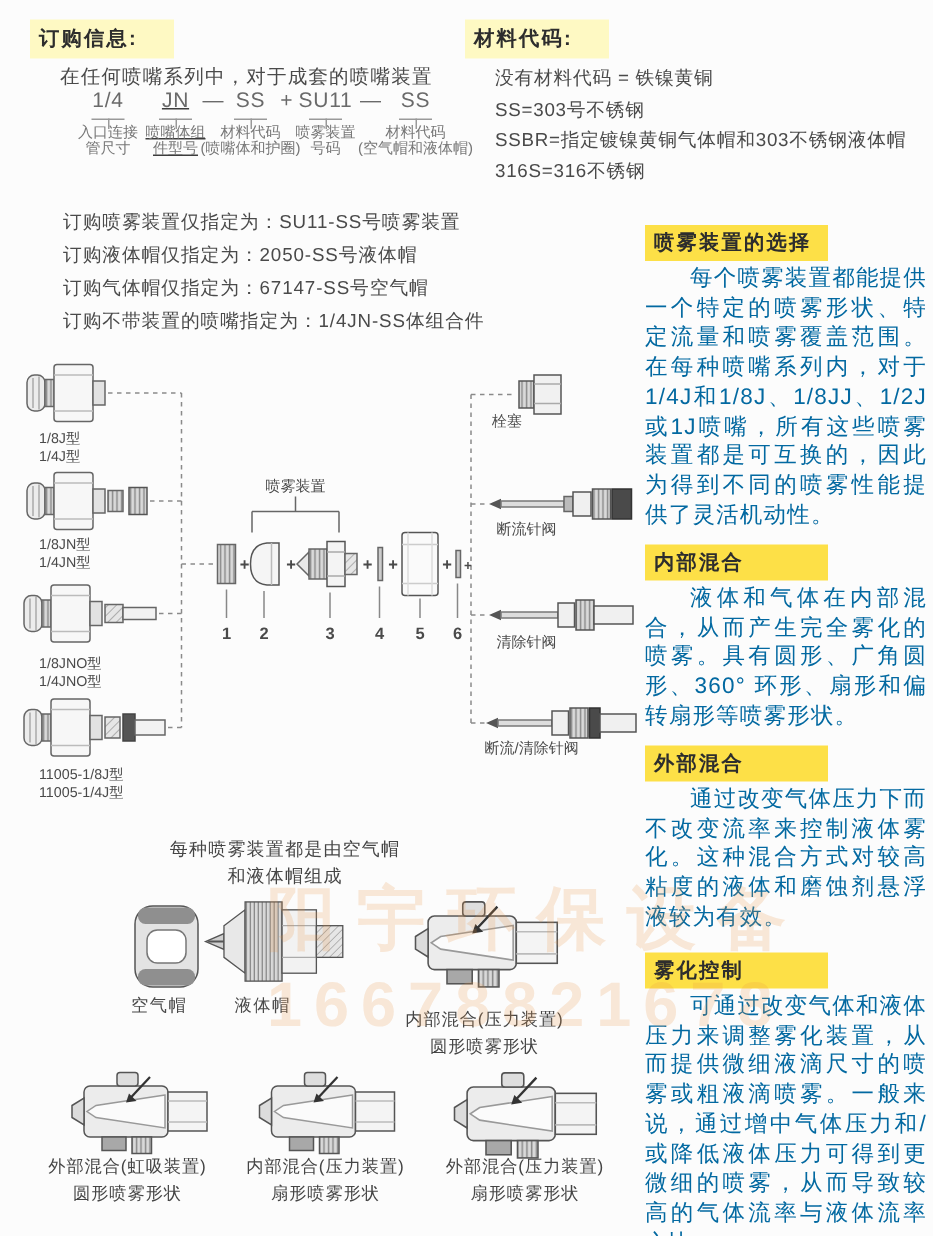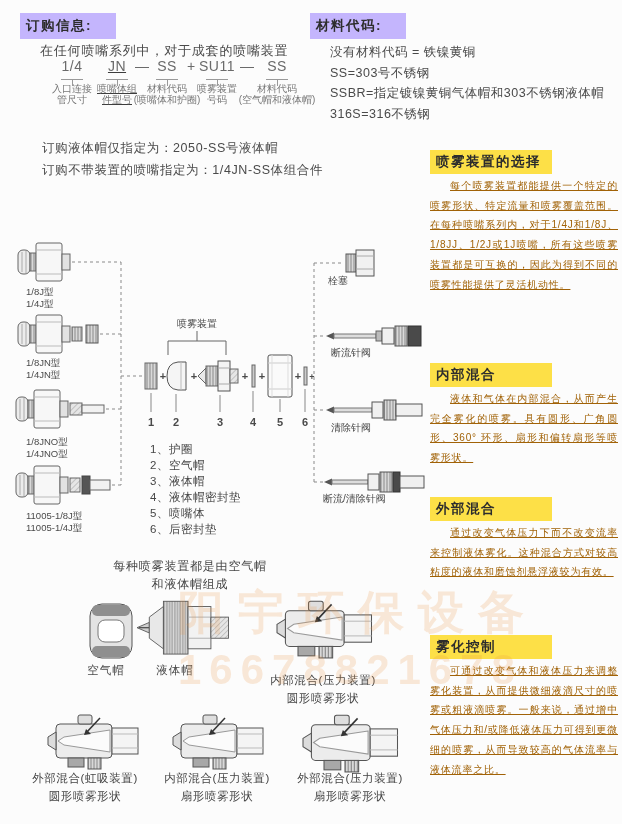--- a/index.html
+++ b/index.html
@@ -1,28 +1,28 @@
 <!DOCTYPE html>
 <html><head>
 <meta charset="utf-8">
 <style>
   html,body{margin:0;padding:0;background:#ffffff;}
   .page{position:relative;width:622px;height:824px;background:#fcfcfc;overflow:hidden;
         font-family:"Liberation Sans","DejaVu Sans",sans-serif;color:#3d3d3d;}
   .abs{position:absolute;}
-  .hd{position:absolute;background:#c4b5fd;color:#2d2d2d;font-weight:bold;
+  .hd{position:absolute;background:#fef9c3;color:#2d2d2d;font-weight:bold;
       font-size:13.5px;letter-spacing:1.5px;padding:4px 24px 4px 6px;white-space:nowrap;}
   .sec-h{position:absolute;background:#fde047;color:#2d2d2d;font-weight:bold;
       font-size:13.5px;letter-spacing:1.5px;padding:3px 6px;width:110px;white-space:nowrap;}
   .intro{position:absolute;font-size:13px;letter-spacing:0.8px;color:#4a4a4a;}
   .notes{position:absolute;font-size:12.5px;line-height:22px;letter-spacing:0.6px;color:#4a4a4a;}
   .notes div{white-space:nowrap;}
   .mat-lines{position:absolute;font-size:12.5px;line-height:20.5px;letter-spacing:0.5px;color:#4a4a4a;}
-  .sec-p{position:absolute;width:188px;font-size:10px;line-height:19.7px;color:#a16207;
-      text-align:justify;text-indent:2em;letter-spacing:0.8px;text-decoration:underline;}
+  .sec-p{position:absolute;width:188px;font-size:15px;line-height:19.7px;color:#0369a1;
+      text-align:justify;text-indent:2em;letter-spacing:0.8px;}
   .pc-wrap{position:absolute;left:20px;top:58px;width:300px;height:70px;}
   .pc-seg{position:absolute;width:100px;text-align:center;top:0;}
   .pc-code{font-size:14px;color:#6a6a6a;letter-spacing:0.5px;}
   .pc-tick{width:22px;height:1px;background:#999;margin:5px auto 0;position:relative;}
   .pc-tick::after{content:"";position:absolute;left:50%;top:0;width:1px;height:7px;background:#999;}
   .pc-lbl{font-size:10px;line-height:11px;color:#777;margin-top:3px;white-space:nowrap;}
   .pc-sep{position:absolute;top:0;width:20px;text-align:center;font-size:14px;color:#6a6a6a;}
   .parts-list{position:absolute;left:150px;top:441px;font-size:11.5px;line-height:16px;
       letter-spacing:0.5px;color:#474747;}
   .cap-center{position:absolute;text-align:center;font-size:12px;line-height:18px;
@@ -79,21 +79,23 @@
     <div class="pc-seg" style="left:207px;">
       <div class="pc-code">SS</div>
       <div class="pc-tick"></div>
       <div class="pc-lbl">
         <span>材料代码</span><br>
         <span>(空气帽和液体帽)</span></div>
     </div>
   </div>
 
   <div class="notes" style="left:42px;top:137px;">
+    <div>订购喷雾装置仅指定为：SU11-SS号喷雾装置</div>
     <div>订购液体帽仅指定为：2050-SS号液体帽</div>
+    <div>订购气体帽仅指定为：67147-SS号空气帽</div>
     <div>订购不带装置的喷嘴指定为：1/4JN-SS体组合件</div>
   </div>
 
   <div class="hd" style="left:310px;top:13px;">材料代码:</div>
   <div class="mat-lines" style="left:330px;top:42px;">
     <div>没有材料代码 = 铁镍黄铜</div>
     <div>SS=303号不锈钢</div>
     <div>SSBR=指定镀镍黄铜气体帽和303不锈钢液体帽</div>
     <div>316S=316不锈钢</div>
   </div>
@@ -255,28 +257,20 @@
       <path d="M316 247 L324 243.5 L324 250.5 Z" fill="#555"></path>
       <rect x="324" y="245" width="36" height="4" fill="#ddd" stroke="#777"></rect>
       <rect x="360" y="239" width="11" height="16" fill="#f0f0f0" stroke="#555"></rect>
       <rect x="372" y="237" width="12" height="20" fill="url(#knurl)" stroke="#555"></rect>
       <rect x="385" y="237" width="7" height="20" fill="#4a4a4a" stroke="#333"></rect>
       <rect x="392" y="241" width="24" height="12" fill="#f0f0f0" stroke="#555"></rect>
     </g>
     <text x="315" y="267" font-size="10">断流/清除针阀</text>
   </svg>
 
-  <div class="parts-list">
-    <div>1、护圈</div>
-    <div>2、空气帽</div>
-    <div>3、液体帽</div>
-    <div>4、液体帽密封垫</div>
-    <div>5、喷嘴体</div>
-    <div>6、后密封垫</div>
-  </div>
 
   <div class="cap-center" style="left:80px;top:557px;width:220px;">
     <div>每种喷雾装置都是由空气帽</div>
     <div>和液体帽组成</div>
   </div>
 
   <svg class="abs" style="left:15px;top:588px;" width="450" height="190" viewBox="0 0 450 190">
     <defs>
       <pattern id="knurl2" width="3" height="6" patternUnits="userSpaceOnUse">
         <rect width="3" height="6" fill="#d9d9d9"></rect>

